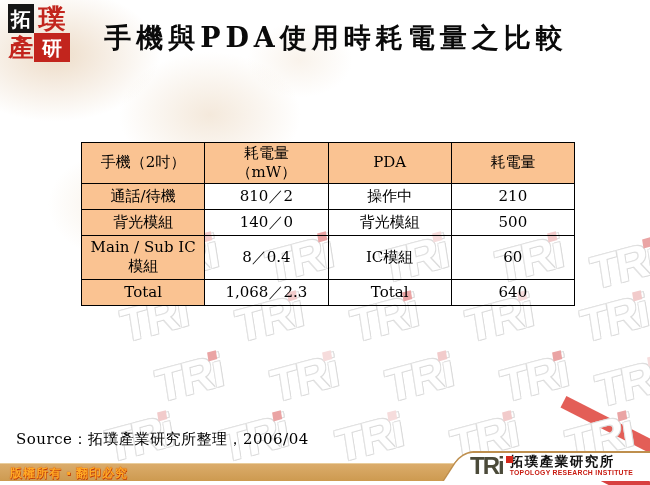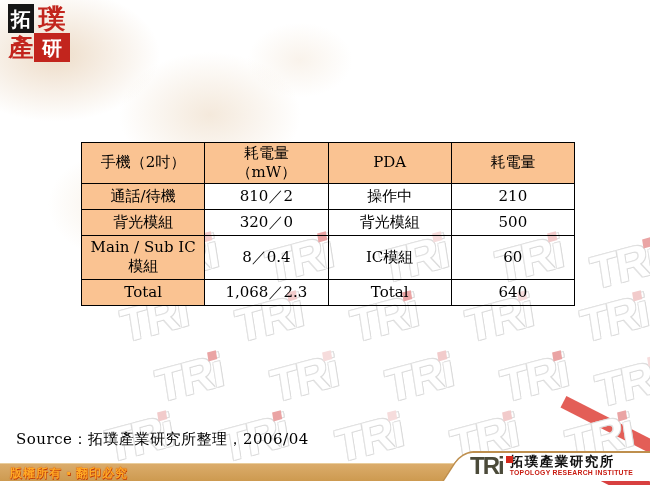--- a/index.html
+++ b/index.html
@@ -149,41 +149,42 @@
       <span class="wm-tile" style="left: 565px; top: 415px;">TRi<i style="background: rgb(234, 164, 164);"></i></span>
     </div>
 
   <div class="seal">
     <span class="s1">拓</span>
     <span class="s2">璞</span>
     <span class="s3">產</span>
     <span class="s4">研</span>
   </div>
 
+  <h1 class="title">手機與PDA使用時耗電量之比較</h1>
 
   <table class="tbl">
     <tbody>
         <tr class="hdr">
       <th class="peach">手機（2吋）</th>
       <th class="peach">
         <span class="sub">耗電量</span>
         <span class="sub">（mW）</span>
       </th>
       <th class="peach">PDA</th>
       <th class="peach">耗電量</th>
     </tr>
     <tr class="r1">
       <td class="peach">通話/待機</td>
       <td>810／2</td>
       <td>操作中</td>
       <td>210</td>
     </tr>
     <tr class="r2">
       <td class="peach">背光模組</td>
-      <td>320／0</td>
+      <td>140／0</td>
       <td>背光模組</td>
       <td>500</td>
     </tr>
     <tr class="r3">
       <td class="peach">Main / Sub IC模組</td>
       <td>8／0.4</td>
       <td>IC模組</td>
       <td>60</td>
     </tr>
     <tr class="r4">

